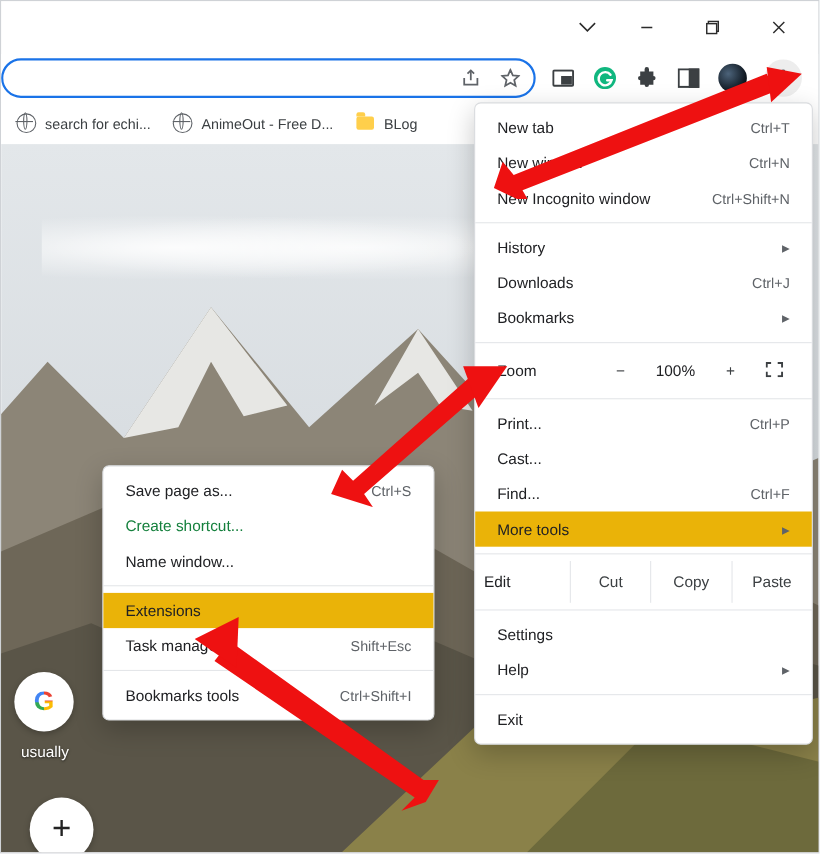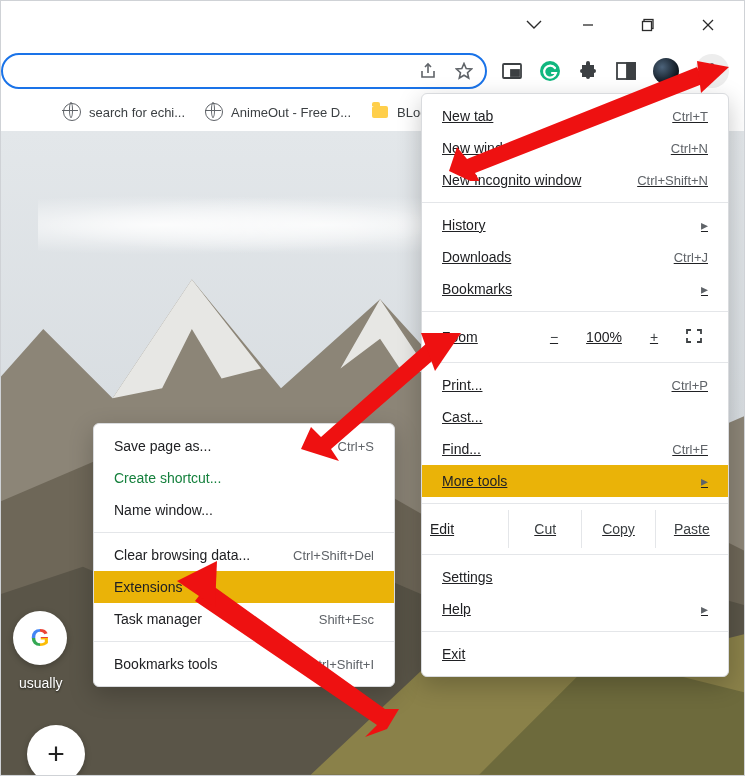--- a/index.html
+++ b/index.html
@@ -8,21 +8,21 @@
   .title-ctrl{width:44px;height:44px;display:flex;align-items:center;justify-content:center;font-size:18px;color:#2b2b2b;}
   .title-ctrl.sep{width:32px;font-size:16px;color:#2b2b2b;}
   .chevv{stroke:#2b2b2b;stroke-width:1.4;fill:none;}
   .addr-row{position:absolute;top:48px;left:0;right:0;height:44px;display:flex;align-items:center;padding:0 6px 0 0;box-sizing:border-box;background:#fff;}
   .omnibox{flex:0 0 auto;width:486px;height:36px;border:2px solid #1a73e8;border-radius:22px;box-sizing:border-box;background:#fff;display:flex;align-items:center;justify-content:flex-end;padding:0 12px;color:#5f6368;gap:18px;}
   .omnibox .om-ic{display:flex;align-items:center;justify-content:center;}
   .toolbar-icons{display:flex;align-items:center;gap:16px;padding-left:14px;}
   .tb-ic{width:22px;height:22px;display:flex;align-items:center;justify-content:center;color:#3c4043;}
   .avatar{width:26px;height:26px;border-radius:50%;background:radial-gradient(circle at 35% 35%,#4c637a 0%,#0c141c 70%);} 
   .dots3{width:34px;height:34px;border-radius:50%;background:#ededed;display:flex;align-items:center;justify-content:center;}
-  .bm-row{position:absolute;top:92px;left:0;right:0;height:38px;display:flex;align-items:center;padding:0 8px;gap:8px;background:#fff;color:#3c4043;font-size:13px;margin-left:48px;}
+  .bm-row{position:absolute;top:92px;left:0;right:0;height:38px;display:flex;align-items:center;padding:0 8px;gap:8px;background:#fff;color:#3c4043;font-size:13px;}
   .bm{display:flex;align-items:center;gap:8px;padding:4px 6px;border-radius:4px;}
   .bm .bic{width:18px;height:18px;display:flex;align-items:center;justify-content:center;}
   .globe{width:16px;height:16px;border:1.6px solid #5f6368;border-radius:50%;position:relative;}
   .globe::before{content:"";position:absolute;top:-1.6px;left:5.2px;width:4px;height:16px;border:1.6px solid #5f6368;border-radius:50%;box-sizing:border-box;}
   .globe::after{content:"";position:absolute;top:6.4px;left:-1.6px;width:16px;height:0;border-top:1.6px solid #5f6368;}
   .folder{width:16px;height:12px;background:#ffcf4b;border-radius:2px;position:relative;}
   .folder::before{content:"";position:absolute;top:-4px;left:0;width:8px;height:4px;background:#ffcf4b;border-radius:2px 2px 0 0;}
   .content{position:absolute;top:130px;left:0;right:0;bottom:0;overflow:hidden;}
   
   .bg-layer{position:absolute;inset:0;}
@@ -173,21 +173,21 @@
         <polygon class="grass2" points="520,640 640,520 800,560 900,520 900,640"></polygon>
       </svg>
     </div>
     <div class="google-chip">
         <span class="gG">G</span>
       </div>
     <div class="chip-lbl">usually</div>
     <div class="plus-chip">+</div>
   </div>
 
-  <div class="menu" id="main-menu" style="left:420px;top:92px;width:306px;text-decoration:underline;">
+  <div class="menu" id="main-menu" style="left:430px;top:92px;width:306px;">
       <div class="mi">
         <span>New tab</span>
         <span class="sc">Ctrl+T</span>
       </div>
       <div class="mi">
         <span>New window</span>
         <span class="sc">Ctrl+N</span>
       </div>
       <div class="mi">
         <span>New Incognito window</span>
@@ -258,24 +258,20 @@
         <span>Save page as...</span>
         <span class="sc">Ctrl+S</span>
       </div>
       <div class="mi disabled">
         <span>Create shortcut...</span>
       </div>
       <div class="mi">
         <span>Name window...</span>
       </div>
       <hr>
-      <div class="mi">
-        <span>Clear browsing data...</span>
-        <span class="sc">Ctrl+Shift+Del</span>
-      </div>
       <div class="mi highlight">
         <span>Extensions</span>
       </div>
       <div class="mi">
         <span>Task manager</span>
         <span class="sc">Shift+Esc</span>
       </div>
       <hr>
       <div class="mi">
         <span>Bookmarks tools</span>

